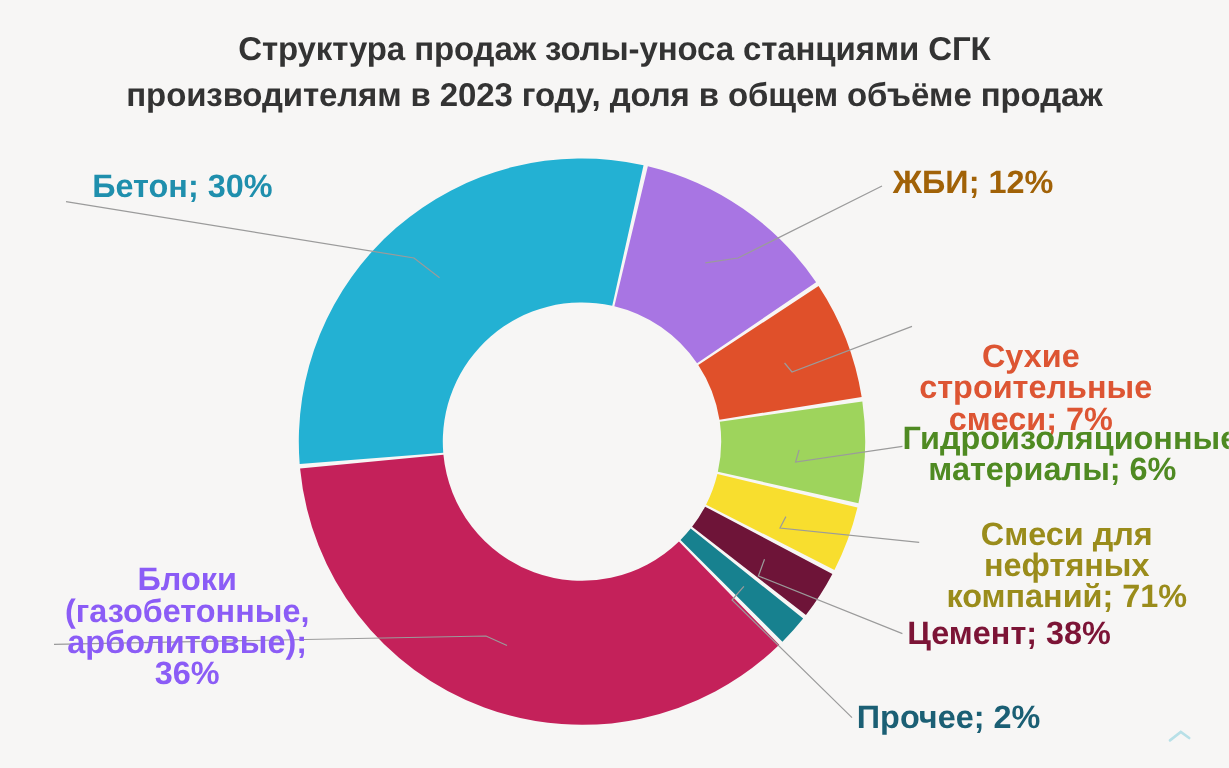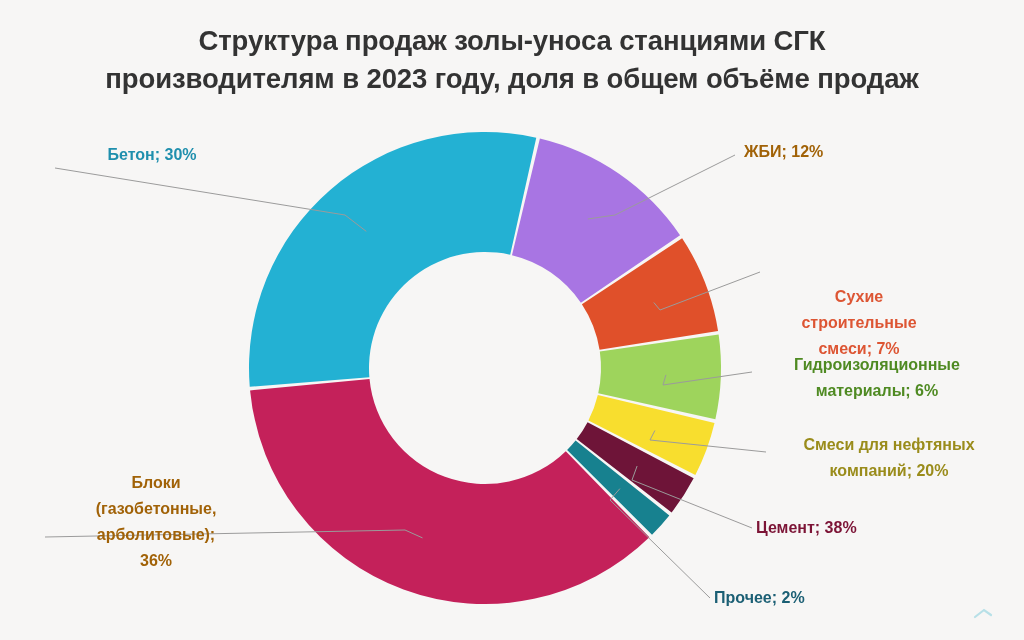--- a/index.html
+++ b/index.html
@@ -38,21 +38,21 @@
   svg#donut {
     position: absolute;
     left: 0;
     top: 0;
     width: 1024px;
     height: 640px;
     display: block;
   }
   .lbl {
     position: absolute;
-    font-size: 16px;
+    font-size: 27px;
     font-weight: bold;
     line-height: 26px;
     white-space: pre-line;
   }
   .lbl.right  { text-align: left; }
   .lbl.rightc { text-align: center; }
   .lbl.leftc  { text-align: center; }
 
   
   #lbl-beton      { left: 46px;  top: 142px; width: 212px; }
@@ -98,32 +98,32 @@
         <polyline points="587.8,219.0 615,215 735,155" fill="none" stroke="#9b9b9b" stroke-width="1"></polyline>
         <polyline points="653.8,302.5 660,310 760,272" fill="none" stroke="#9b9b9b" stroke-width="1"></polyline>
         <polyline points="665.9,374.9 663,385 752,372" fill="none" stroke="#9b9b9b" stroke-width="1"></polyline>
         <polyline points="654.9,430.5 650,440 766,452" fill="none" stroke="#9b9b9b" stroke-width="1"></polyline>
         <polyline points="637.1,466.0 632,480 752,528" fill="none" stroke="#9b9b9b" stroke-width="1"></polyline>
         <polyline points="619.9,488.6 610,500 710,598" fill="none" stroke="#9b9b9b" stroke-width="1"></polyline>
       </g>
   </svg>
 
   <div class="lbl leftc" id="lbl-beton" style="color: rgb(31, 143, 173);">Бетон; 30%</div>
-  <div class="lbl leftc" id="lbl-bloki" style="color: #a16207;">Блоки
+  <div class="lbl leftc" id="lbl-bloki" style="color: #8b5cf6;">Блоки
 (газобетонные,
 арболитовые);
 36%</div>
   <div class="lbl right" id="lbl-zhbi" style="color: #a16207;">ЖБИ; 12%</div>
   <div class="lbl rightc" id="lbl-smesi" style="color: rgb(221, 85, 51);">Сухие
 строительные
 смеси; 7%</div>
   <div class="lbl rightc" id="lbl-gidro" style="color: rgb(79, 138, 34);">Гидроизоляционные
 материалы; 6%</div>
   <div class="lbl rightc" id="lbl-neft" style="color: rgb(154, 140, 27);">Смеси для нефтяных
-компаний; 20%</div>
+компаний; 71%</div>
   <div class="lbl right" id="lbl-cement" style="color: rgb(124, 20, 54);">Цемент; 38%</div>
   <div class="lbl right" id="lbl-prochee" style="color: rgb(27, 95, 116);">Прочее; 2%</div>
 
   <svg class="watermark" viewBox="0 0 22 14">
     <path d="M3 11 L12 4 L19 9" stroke="#6cc7d8" stroke-width="2.2" fill="none" stroke-linecap="round"></path>
   </svg>
 
 </div>
 
 </body></html>

